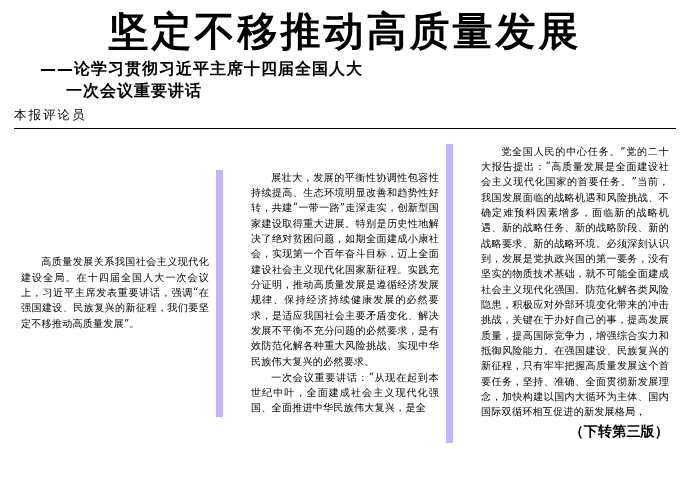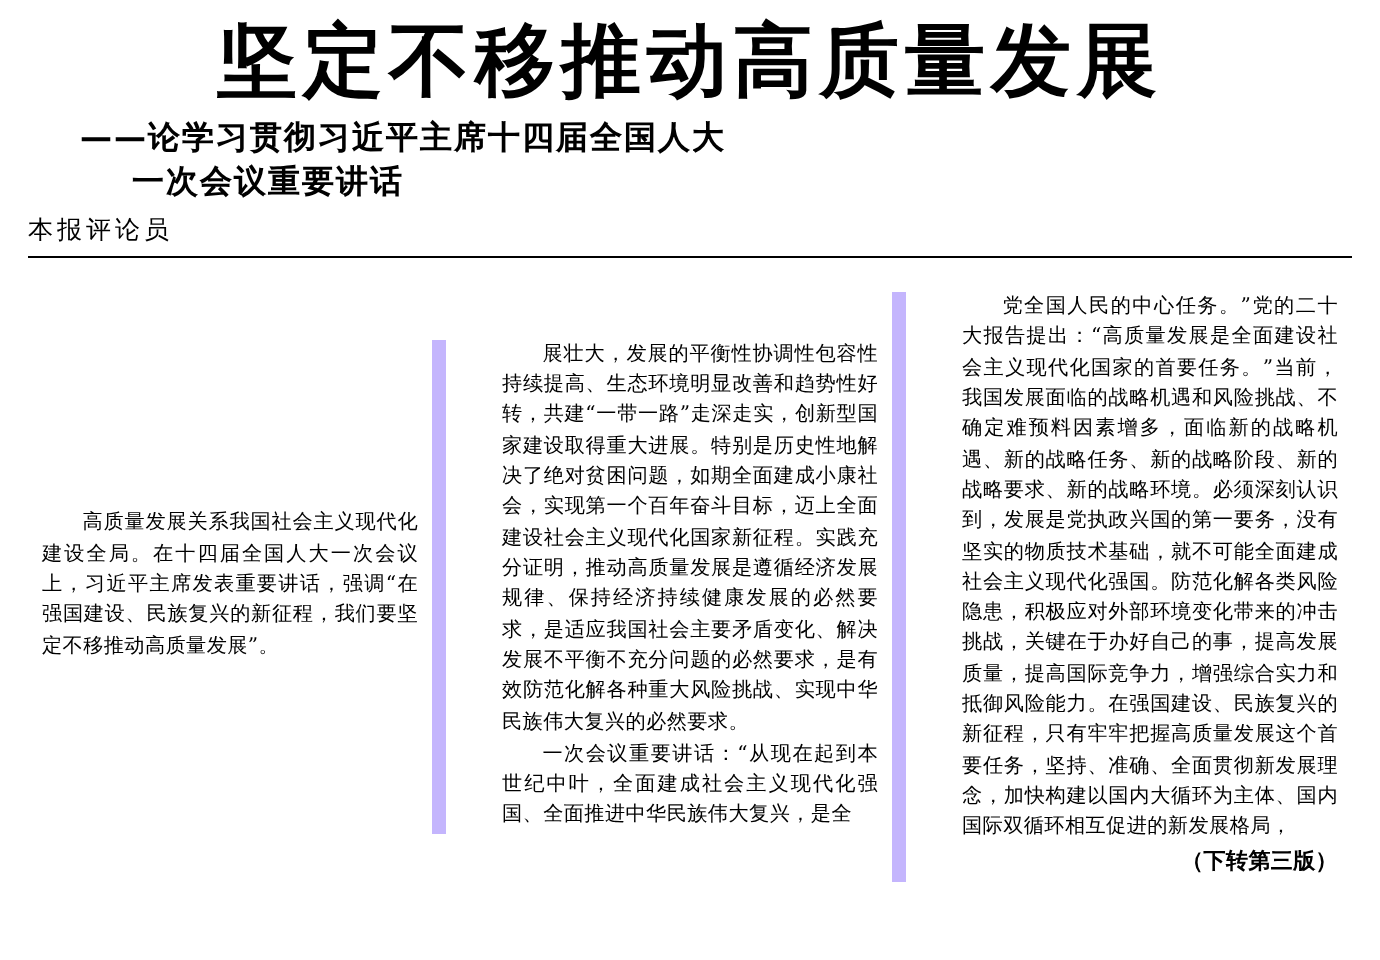--- a/index.html
+++ b/index.html
@@ -77,21 +77,21 @@
     border-left: 7px solid #c4b5fd;
     padding-left: 28px;
   }
   .col p {
     margin: 0 0 1px 0;
     text-indent: 2em;
   }
   .jump {
     text-align: right;
     font-weight: bold;
-    font-size: 11px;
+    font-size: 14px;
     margin-top: 2px;
     text-indent: 0;
   }
 </style>
 </head>
 <body>
 
 <div class="page">
 
   <h1 class="headline">坚定不移推动高质量发展</h1>

